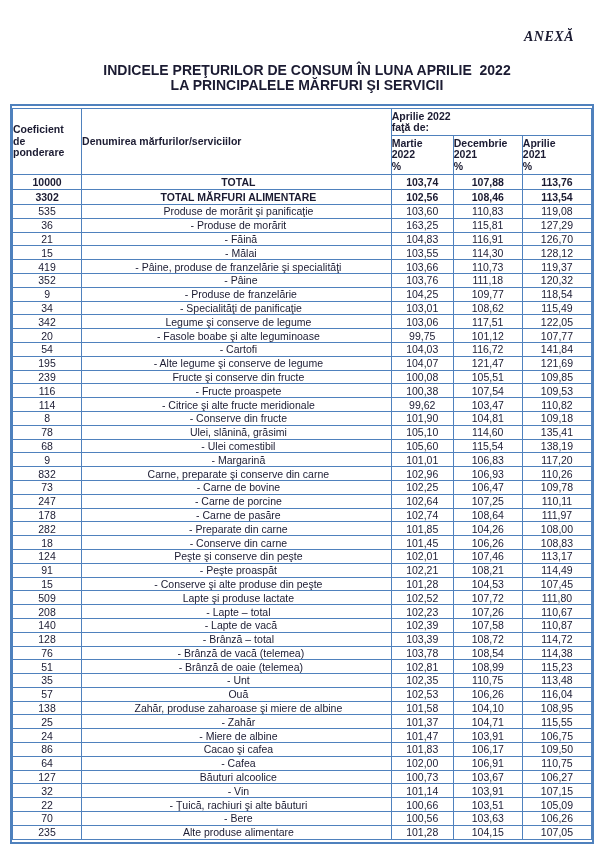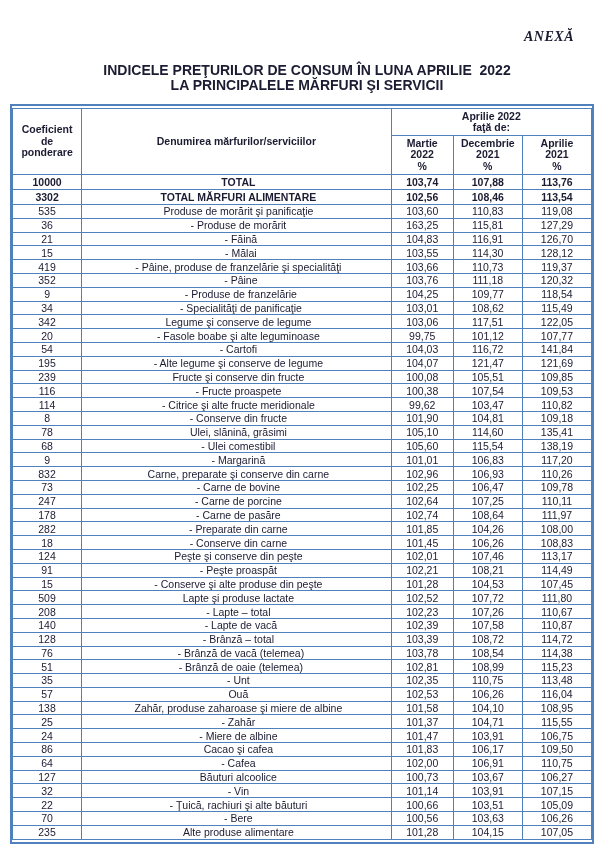--- a/index.html
+++ b/index.html
@@ -34,21 +34,21 @@
     padding:2px 0;
   }
   table{
     width:100%;
     border-collapse:collapse;
     table-layout:fixed;
   }
   th,td{border:1px solid var(--border);overflow:hidden;}
   thead th{
     font-weight:bold;font-size:10.5px;line-height:11.5px;
-    text-align:center;vertical-align:middle;
+    text-align:left;vertical-align:middle;
     white-space:pre-line;padding:1px 0;
   }
   thead tr.group-row th.hg{height:24px;}
   thead tr.sub-row th{height:36px;margin-left:16px;}
   td{
     font-size:10.5px;line-height:12px;height:12.8px;
     padding:0;vertical-align:middle;
   }
   td.coef{text-align:center;}
   td.name{text-align:center;padding-left:4px;}

